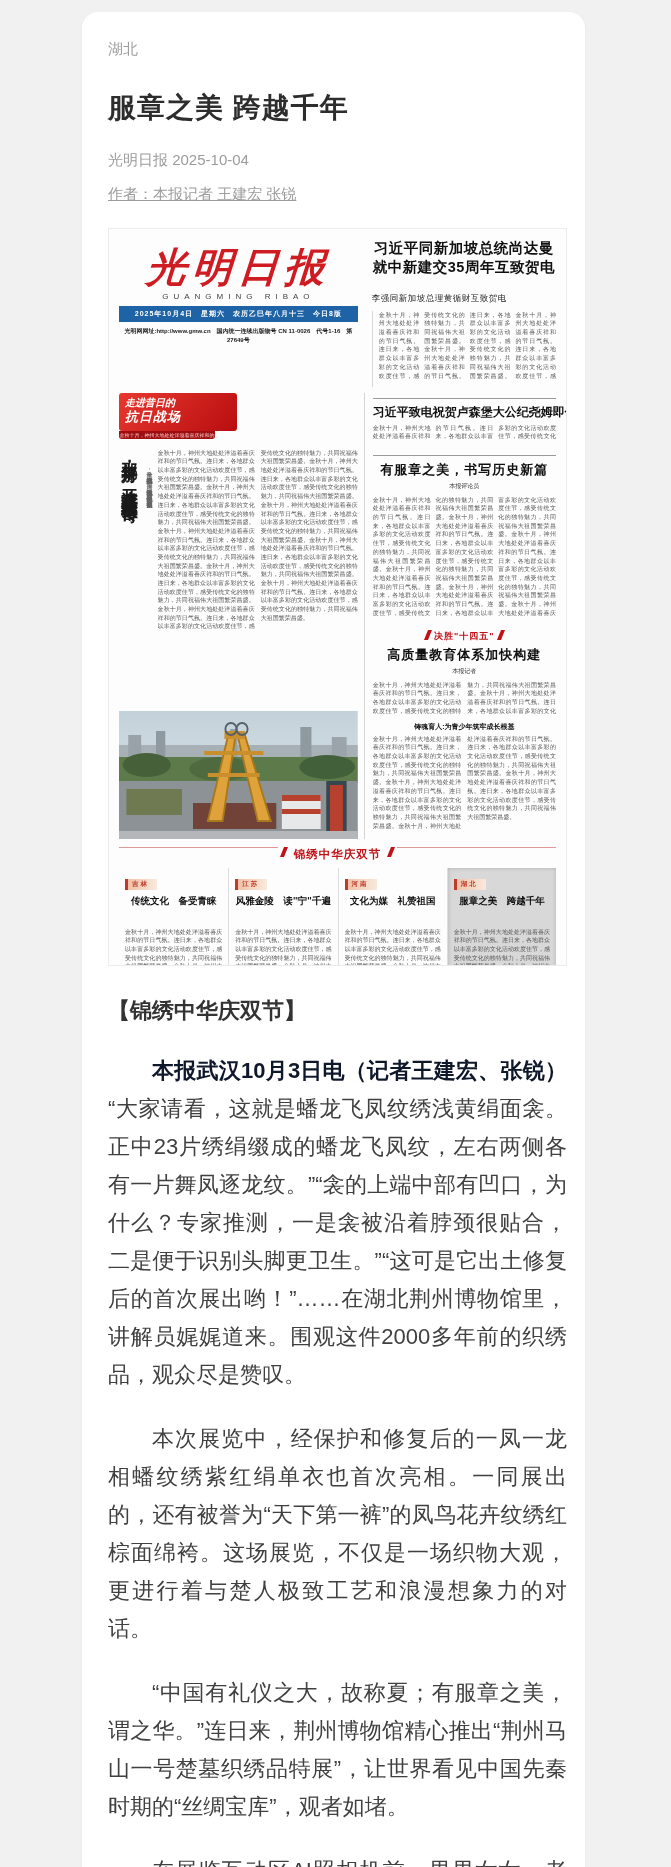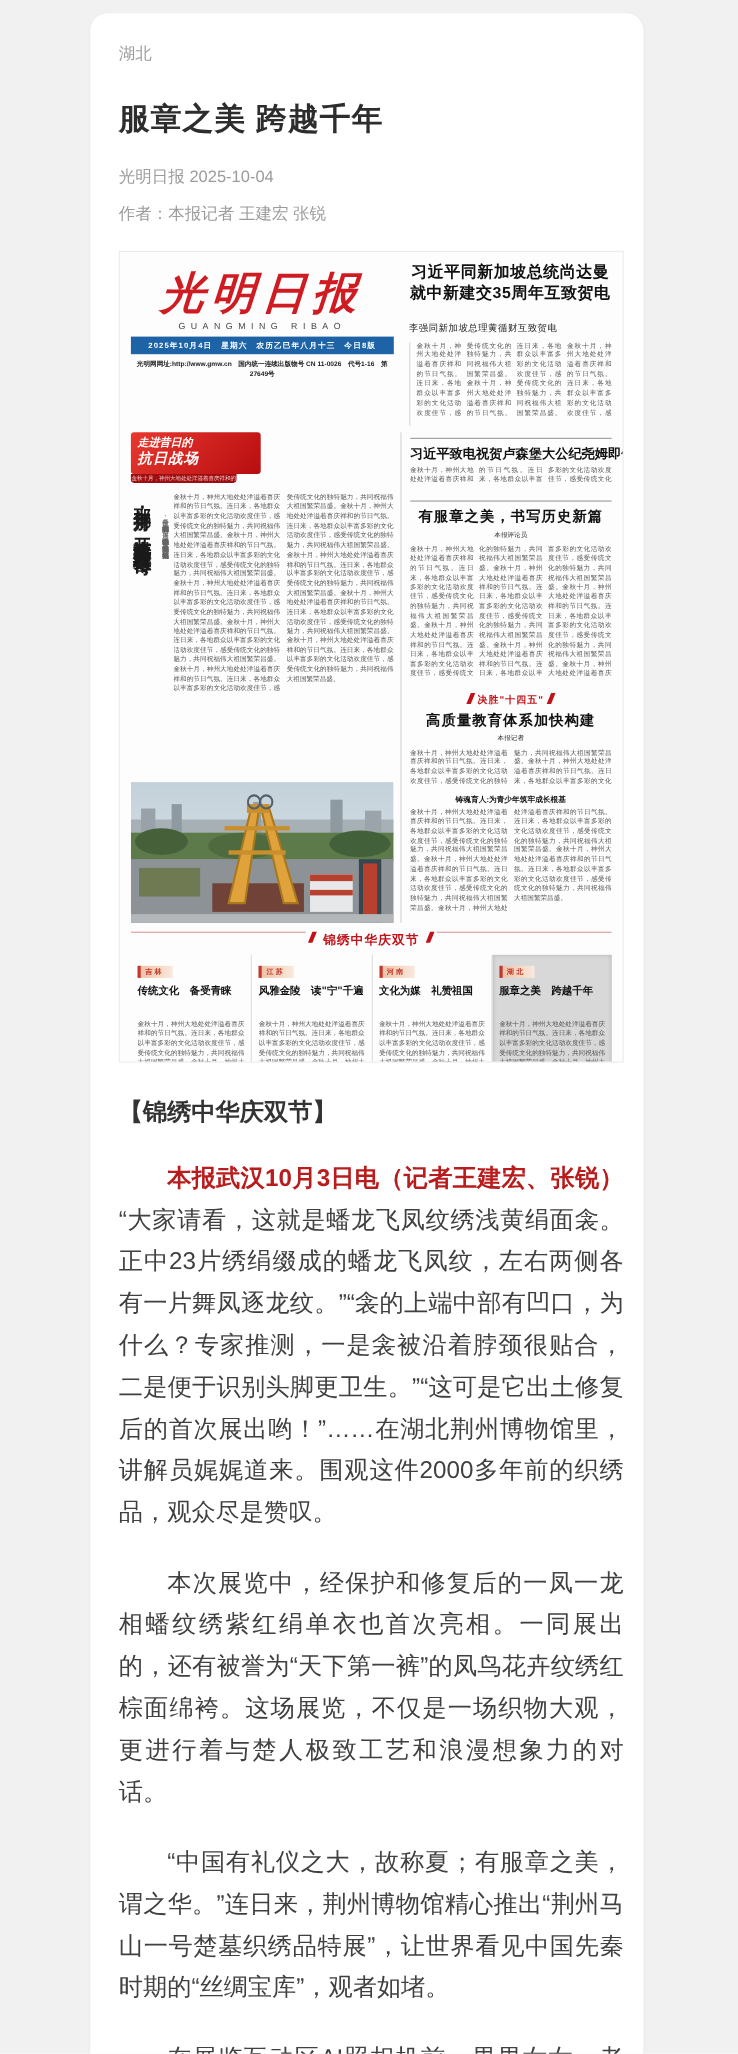--- a/index.html
+++ b/index.html
@@ -11,21 +11,21 @@
   }
   .card{
     position:absolute;left:82px;top:12px;width:503px;height:1880px;
     background:#ffffff;border-radius:16px;
     box-shadow:0 1px 3px rgba(0,0,0,.05);
   }
   .inner{padding:28px 18px 40px 26px;box-sizing:border-box;}
   .cat{font-size:15px;color:#9c9c9c;}
   h1.title{font-size:28px;font-weight:600;color:#2d2d2d;margin:30px 0 0 0;letter-spacing:1px;}
   .meta{font-size:15px;color:#9c9c9c;margin-top:24px;}
-  .meta.author{margin-top:15px;}
+  .meta.author{margin-top:15px;text-decoration:underline;}
 
   
   .paper{
     margin-top:24px;border:1px solid #ececec;background:#fdfdfd;
     padding:10px 10px 8px 10px;height:738px;box-sizing:border-box;overflow:hidden;
     color:#3a3a3a;
   }
   .mastrow{display:flex;}
   .mast-left{width:56%;box-sizing:border-box;padding-right:6px;text-align:center;}
   .brand{
@@ -99,30 +99,30 @@
   .bottomrow{display:flex;height:140px;}
   .bcol{width:25%;box-sizing:border-box;padding:4px 6px 0 6px;overflow:hidden;}
   .bcol + .bcol{border-left:1px solid #ddd;}
   .bcol.hl{background:#d8d8d8;box-shadow:inset 0 0 4px rgba(0,0,0,.18);}
   .rbadge{
     display:inline-block;font-size:6.5px;color:#c0392b;font-weight:bold;letter-spacing:2px;
     background:linear-gradient(90deg,#efc3a8,#f9e9dd);
     border-left:3px solid #c0392b;padding:1px 8px 1px 4px;
   }
   .btitle{font-family:"DejaVu Serif",serif;font-weight:bold;font-size:9.5px;color:#111;
-          margin:5px 0 20px 0;white-space:nowrap;letter-spacing:0;}
+          text-align:center;margin:5px 0 20px 0;white-space:nowrap;letter-spacing:0;}
   .bbody{font-size:6px;line-height:1.45;color:#555;text-align:justify;word-break:break-all;height:100px;overflow:hidden;}
 
   
   .section-h{font-size:22px;font-weight:bold;color:#333;margin:30px 0 0 0;}
   .art p{
     font-size:22px;color:#404040;line-height:38px;text-align:justify;
     text-indent:2em;margin:26px 0 0 0;word-break:break-all;
   }
-  .art p b{color:#b91c1c;}
+  .art p b{color:#0f172a;}
 </style>
 </head>
 <body>
 
 <div class="card">
   <div class="inner">
 
     <div class="cat">湖北</div>
 
     <h1 class="title">服章之美 跨越千年</h1>

